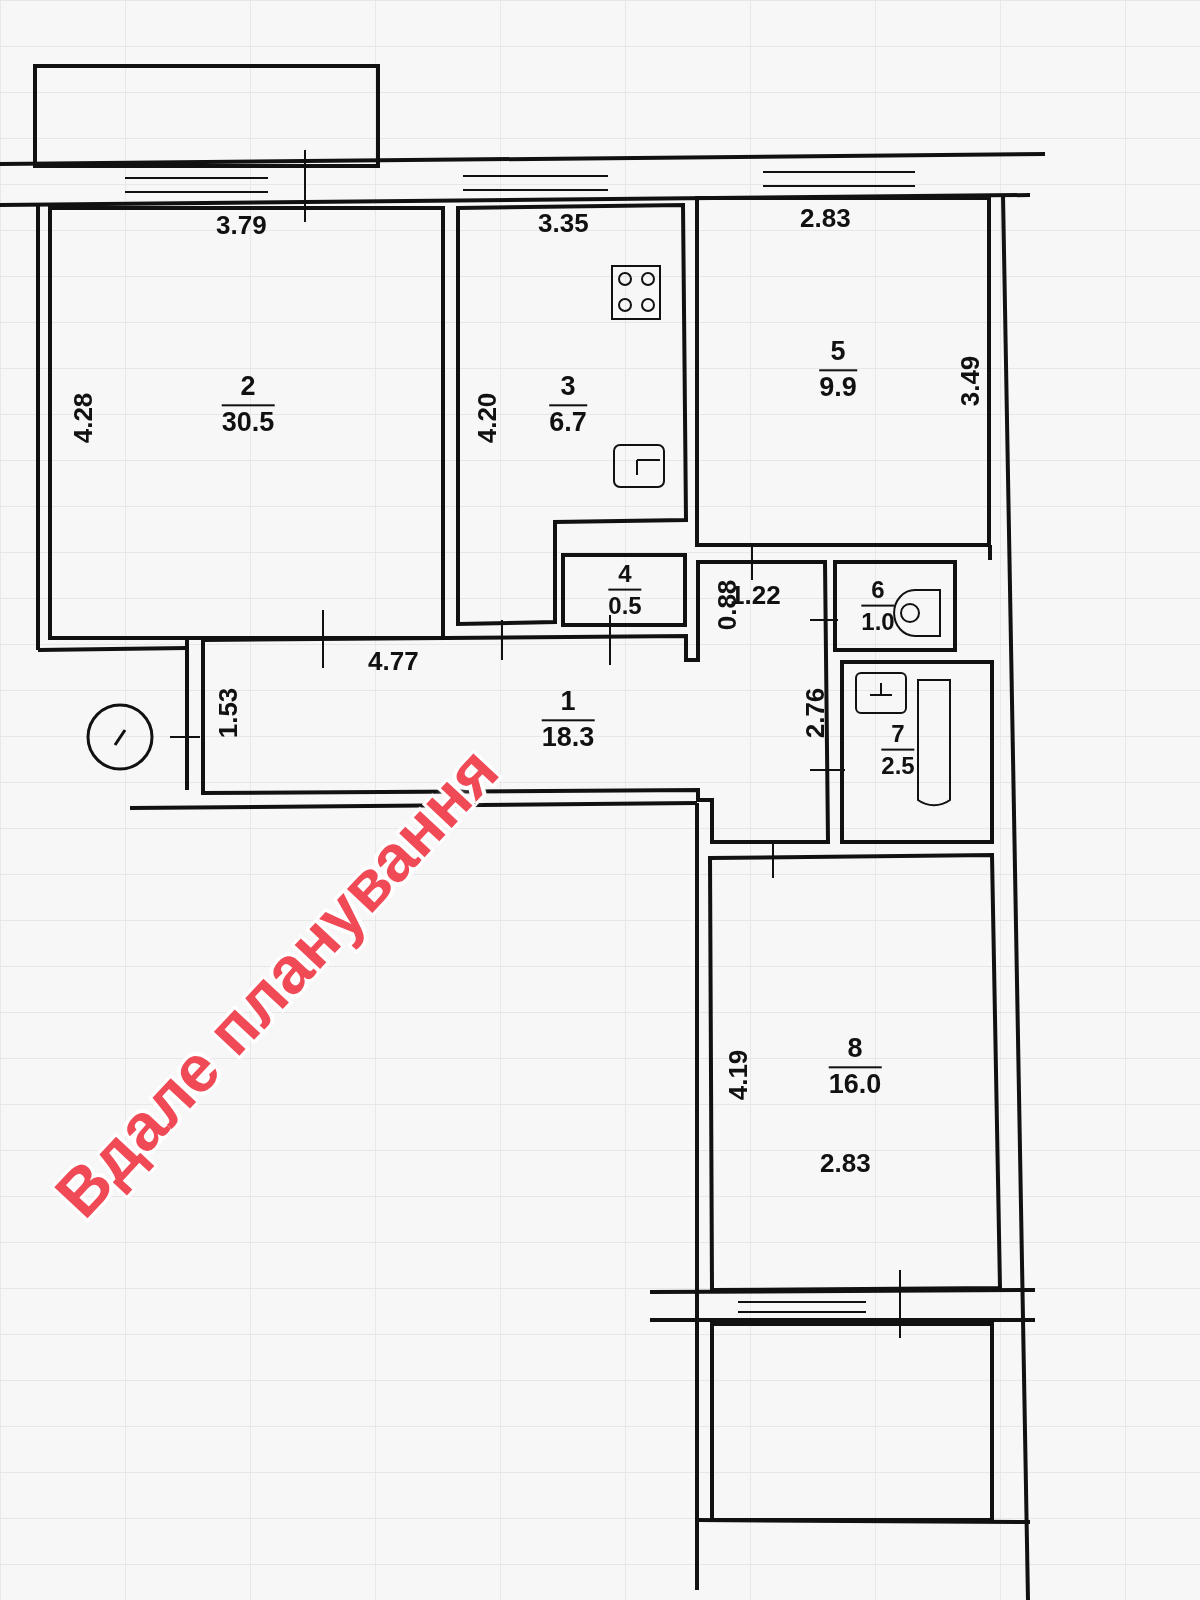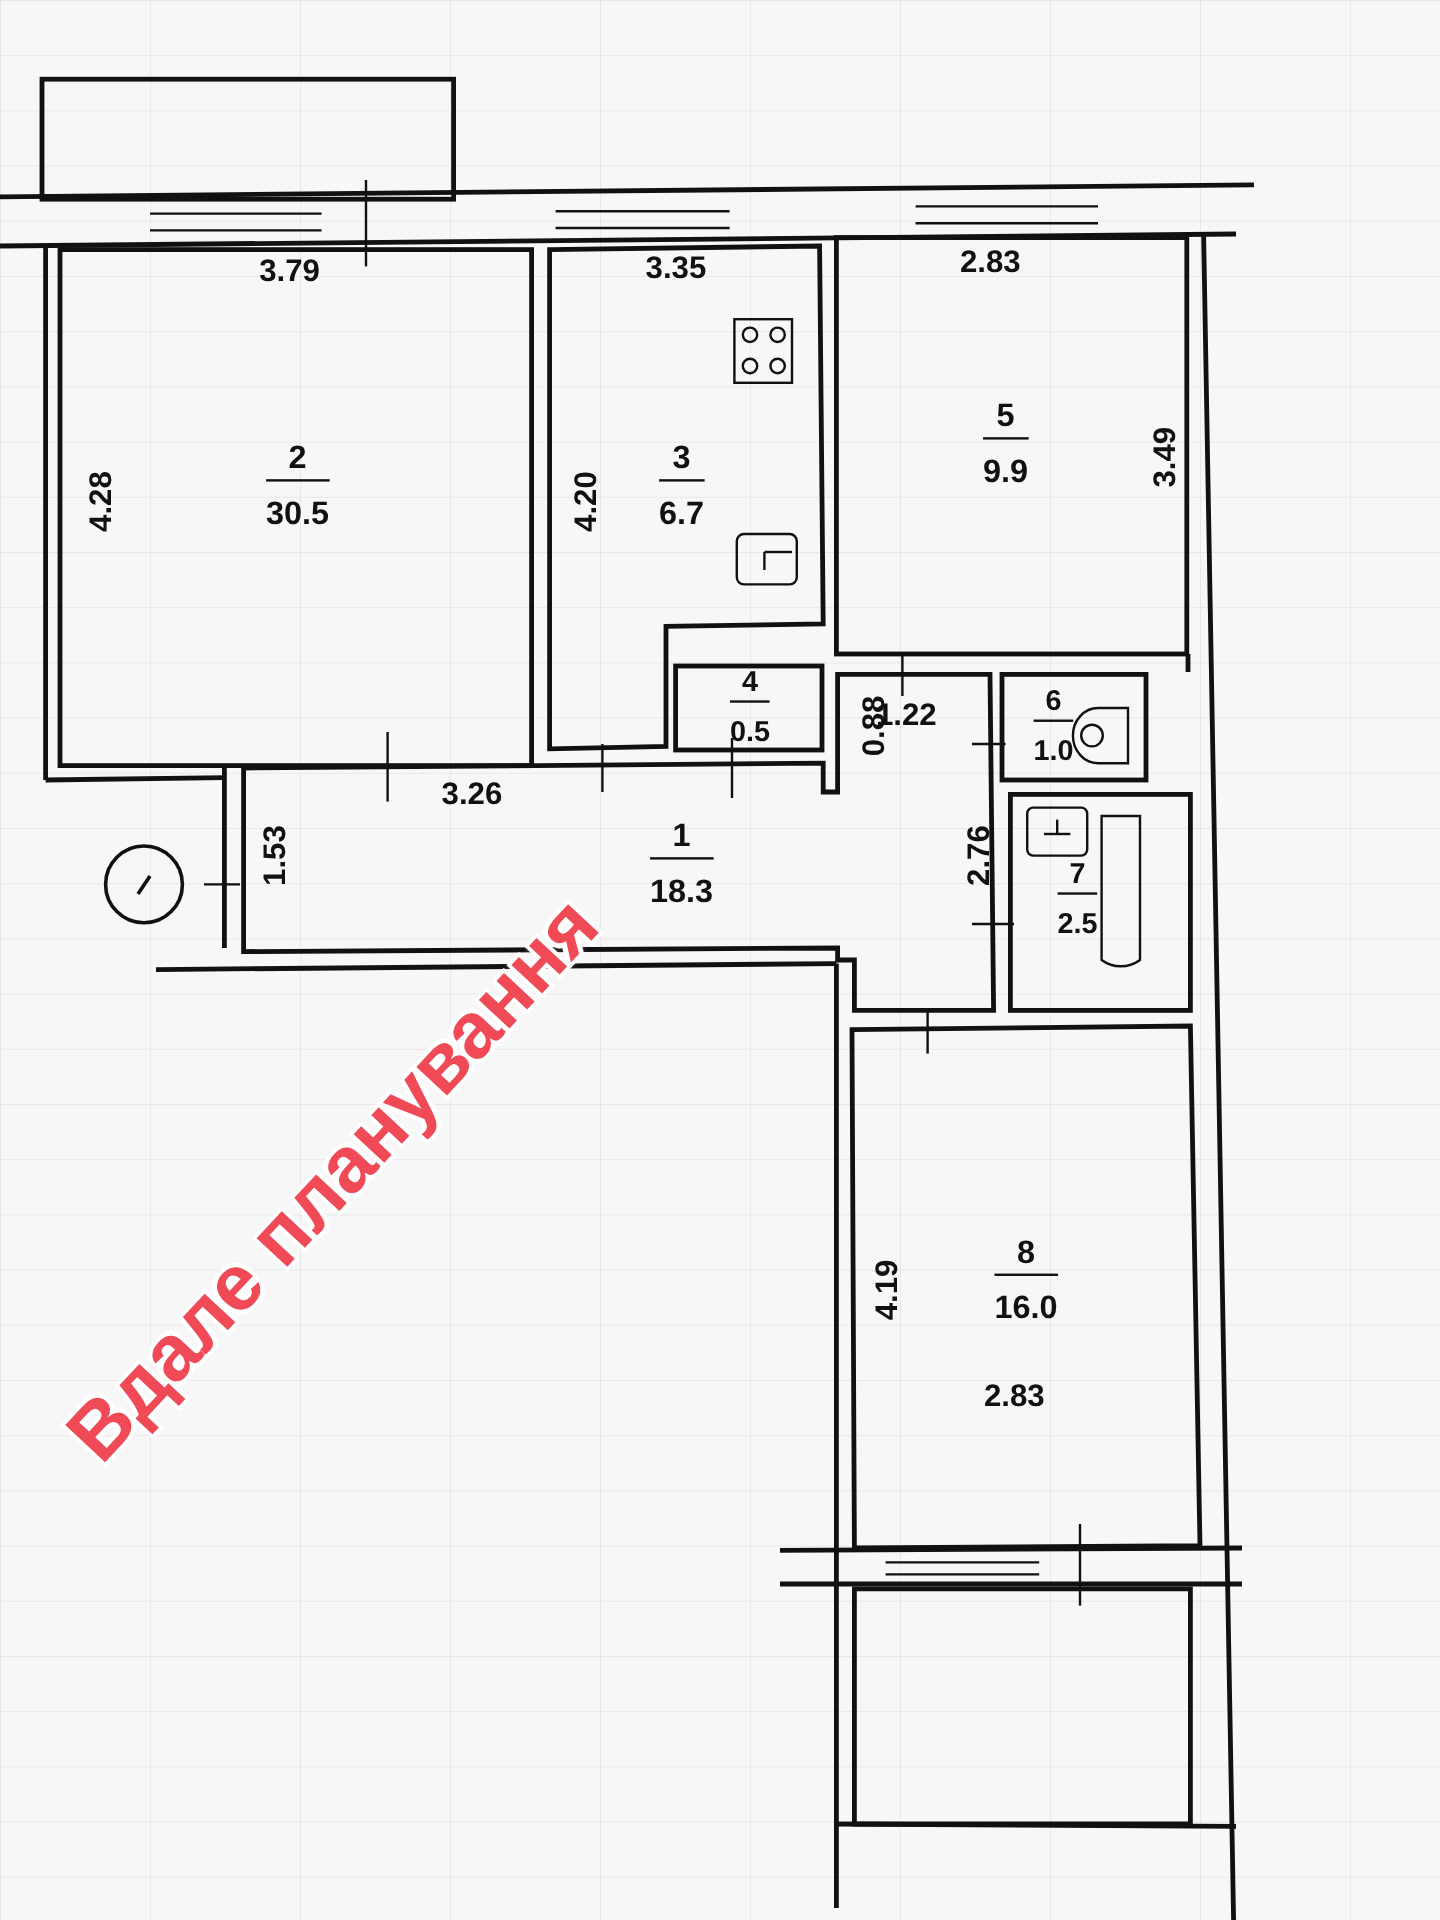--- a/index.html
+++ b/index.html
@@ -8,21 +8,21 @@
     background-image:
       linear-gradient(#e2e2e2 1px, transparent 1px),
       linear-gradient(90deg,#e4e4e4 1px, transparent 1px);
     background-size:100% 46px, 125px 100%;
     opacity:.75;}
   svg.plan{position:absolute;left:0;top:0;}
   .lbl{position:absolute;font-weight:bold;color:#111;font-size:26px;line-height:1;white-space:nowrap;}
   .vert{transform:rotate(-90deg);transform-origin:center center;}
   .room{position:absolute;text-align:center;font-weight:bold;color:#111;font-size:27px;line-height:1.1;transform:translate(-50%,-50%);}
   .room .num{display:block;border-bottom:2px solid #111;padding:0 6px 2px;}
-  .room .area{display:block;padding-top:12px;}
+  .room .area{display:block;padding-top:2px;}
   .watermark{position:absolute;left:40px;top:1180px;font-weight:bold;font-size:66px;color:#f04a57;
     transform:rotate(-47deg);transform-origin:left top;white-space:nowrap;
     text-shadow:0 0 6px #fff,0 0 6px #fff,3px 3px 0 #fff,-3px -3px 0 #fff,3px -3px 0 #fff,-3px 3px 0 #fff;}
 </style>
 </head>
 <body>
 
 <div class="bg"></div>
 
 <svg class="plan" width="1200" height="1600" viewBox="0 0 1200 1600">
@@ -124,21 +124,21 @@
     <line x1="115" y1="745" x2="125" y2="730"></line>
   </g>
 </svg>
 
 <div class="lbl" style="left:216px;top:212px">3.79</div>
 <div class="lbl vert" style="left:58px;top:405px">4.28</div>
 <div class="lbl" style="left:538px;top:210px">3.35</div>
 <div class="lbl vert" style="left:462px;top:405px">4.20</div>
 <div class="lbl" style="left:800px;top:205px">2.83</div>
 <div class="lbl vert" style="left:945px;top:368px">3.49</div>
-<div class="lbl" style="left:368px;top:648px">3.26</div>
+<div class="lbl" style="left:368px;top:648px">4.77</div>
 <div class="lbl vert" style="left:203px;top:700px">1.53</div>
 <div class="lbl vert" style="left:702px;top:592px">0.88</div>
 <div class="lbl" style="left:730px;top:582px">1.22</div>
 <div class="lbl vert" style="left:790px;top:700px">2.76</div>
 <div class="lbl vert" style="left:713px;top:1062px">4.19</div>
 <div class="lbl" style="left:820px;top:1150px">2.83</div>
 
 <div class="room" style="left:248px;top:405px">
     <span class="num">2</span>
     <span class="area">30.5</span>

